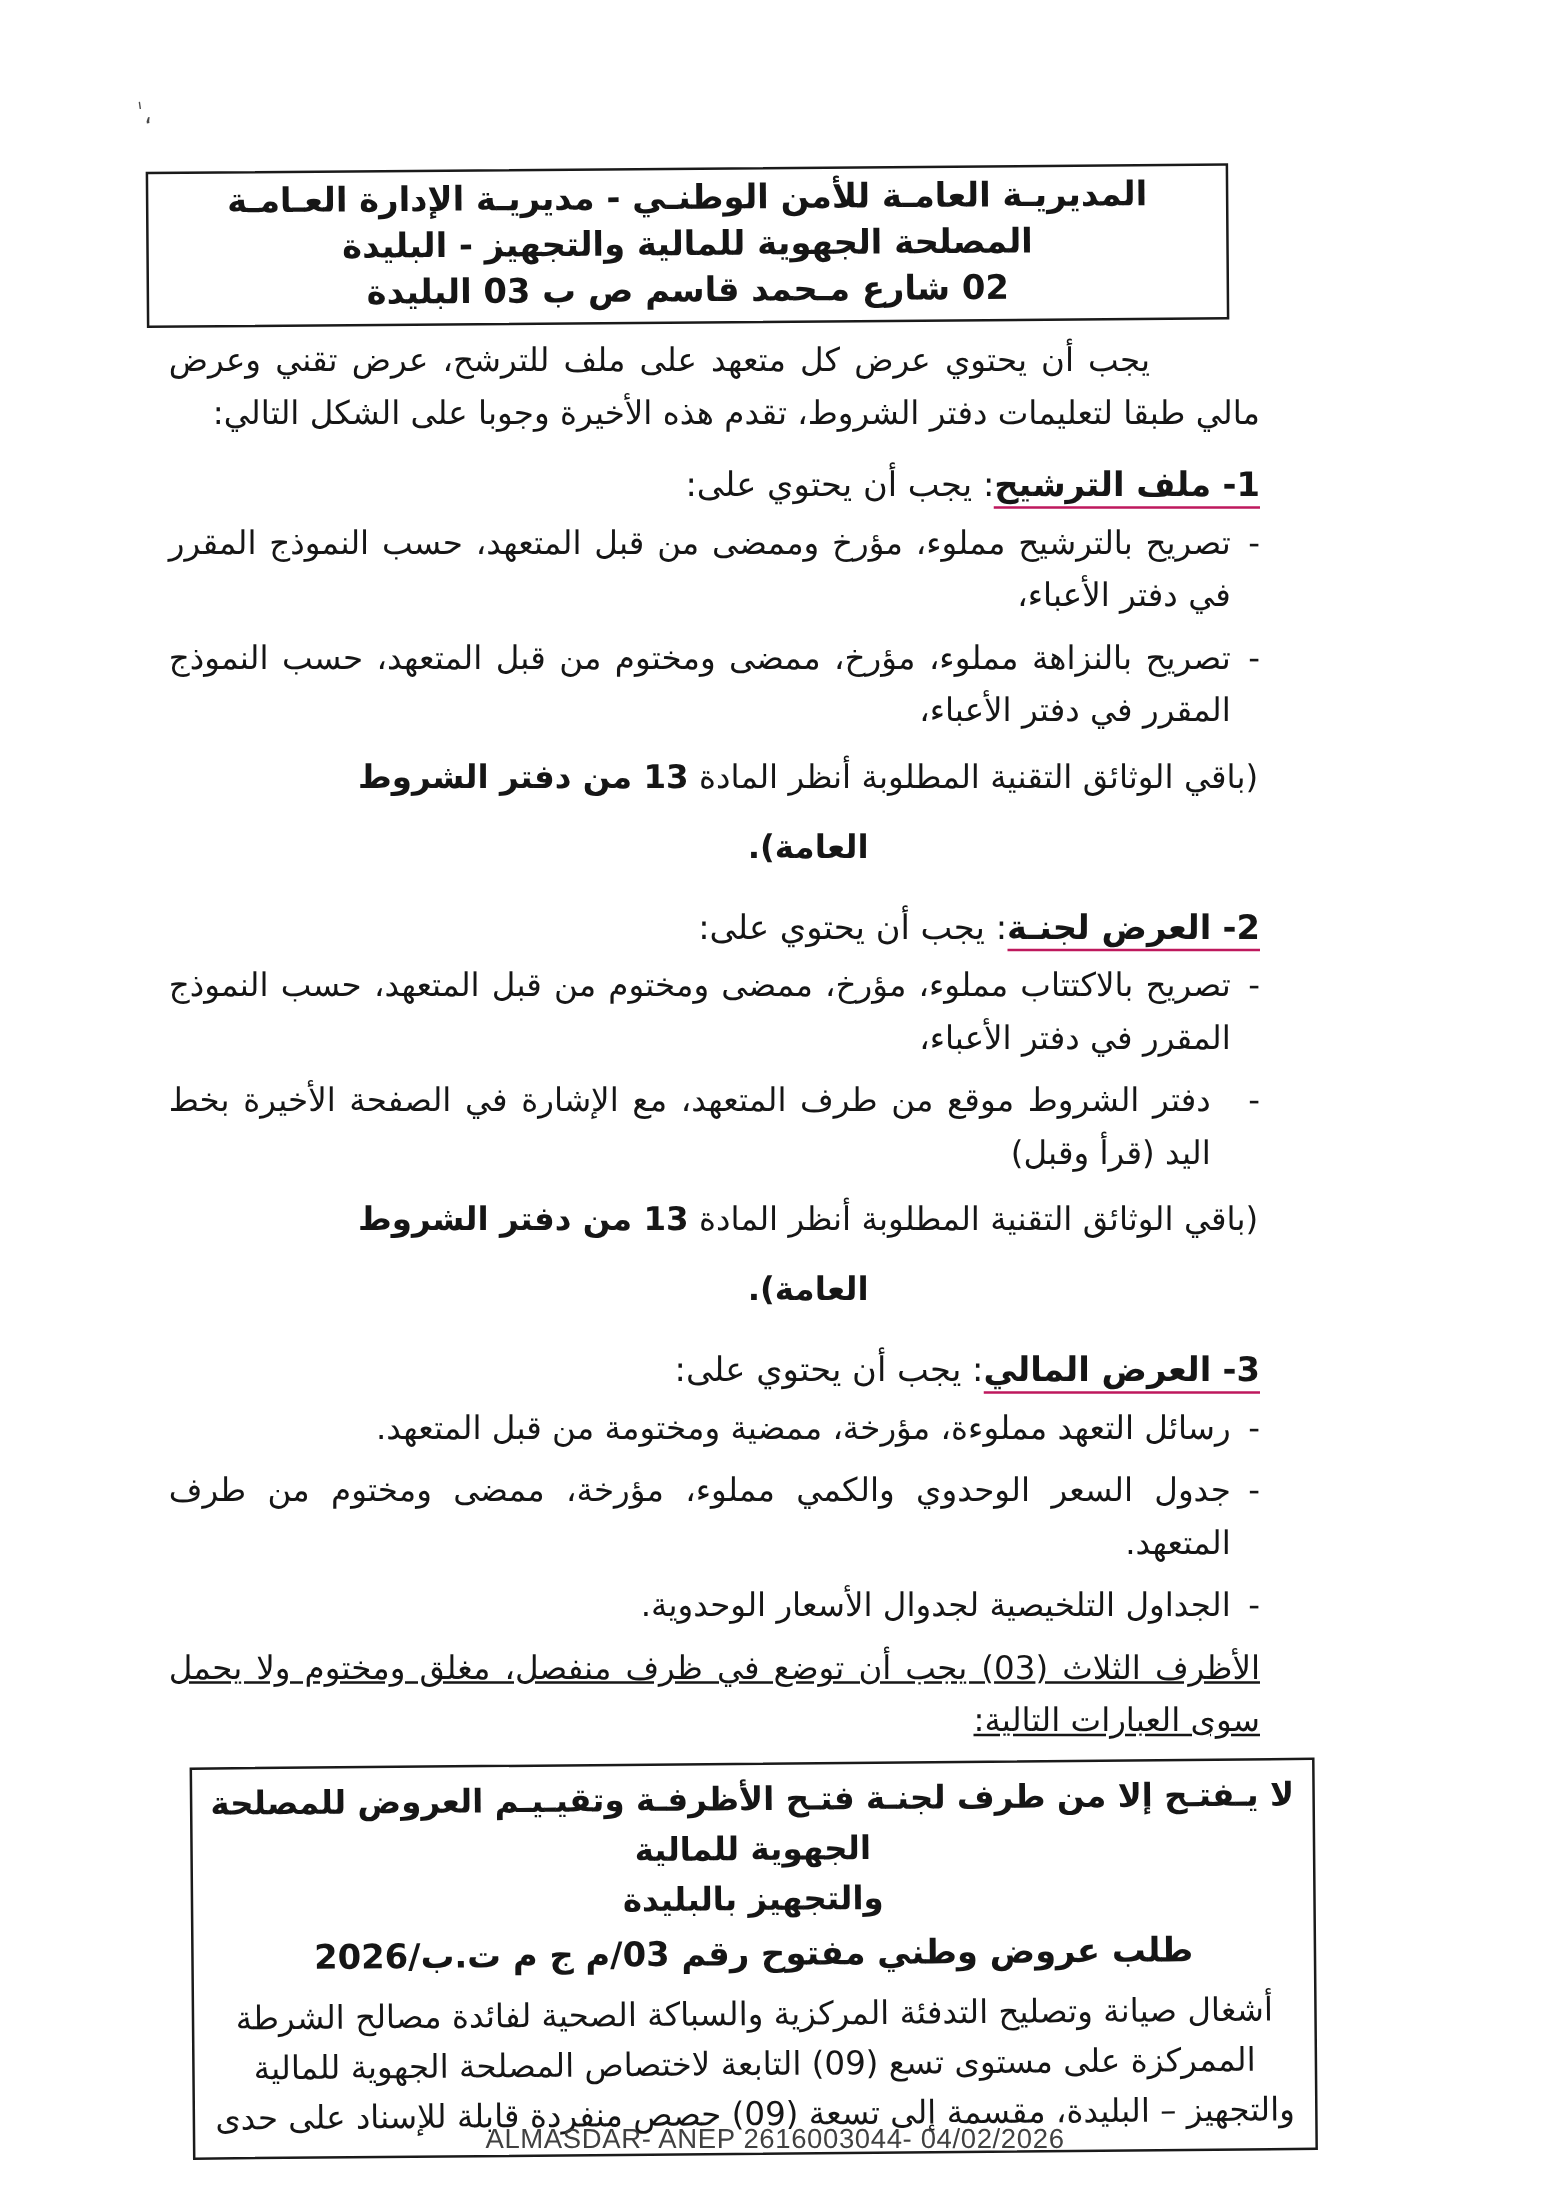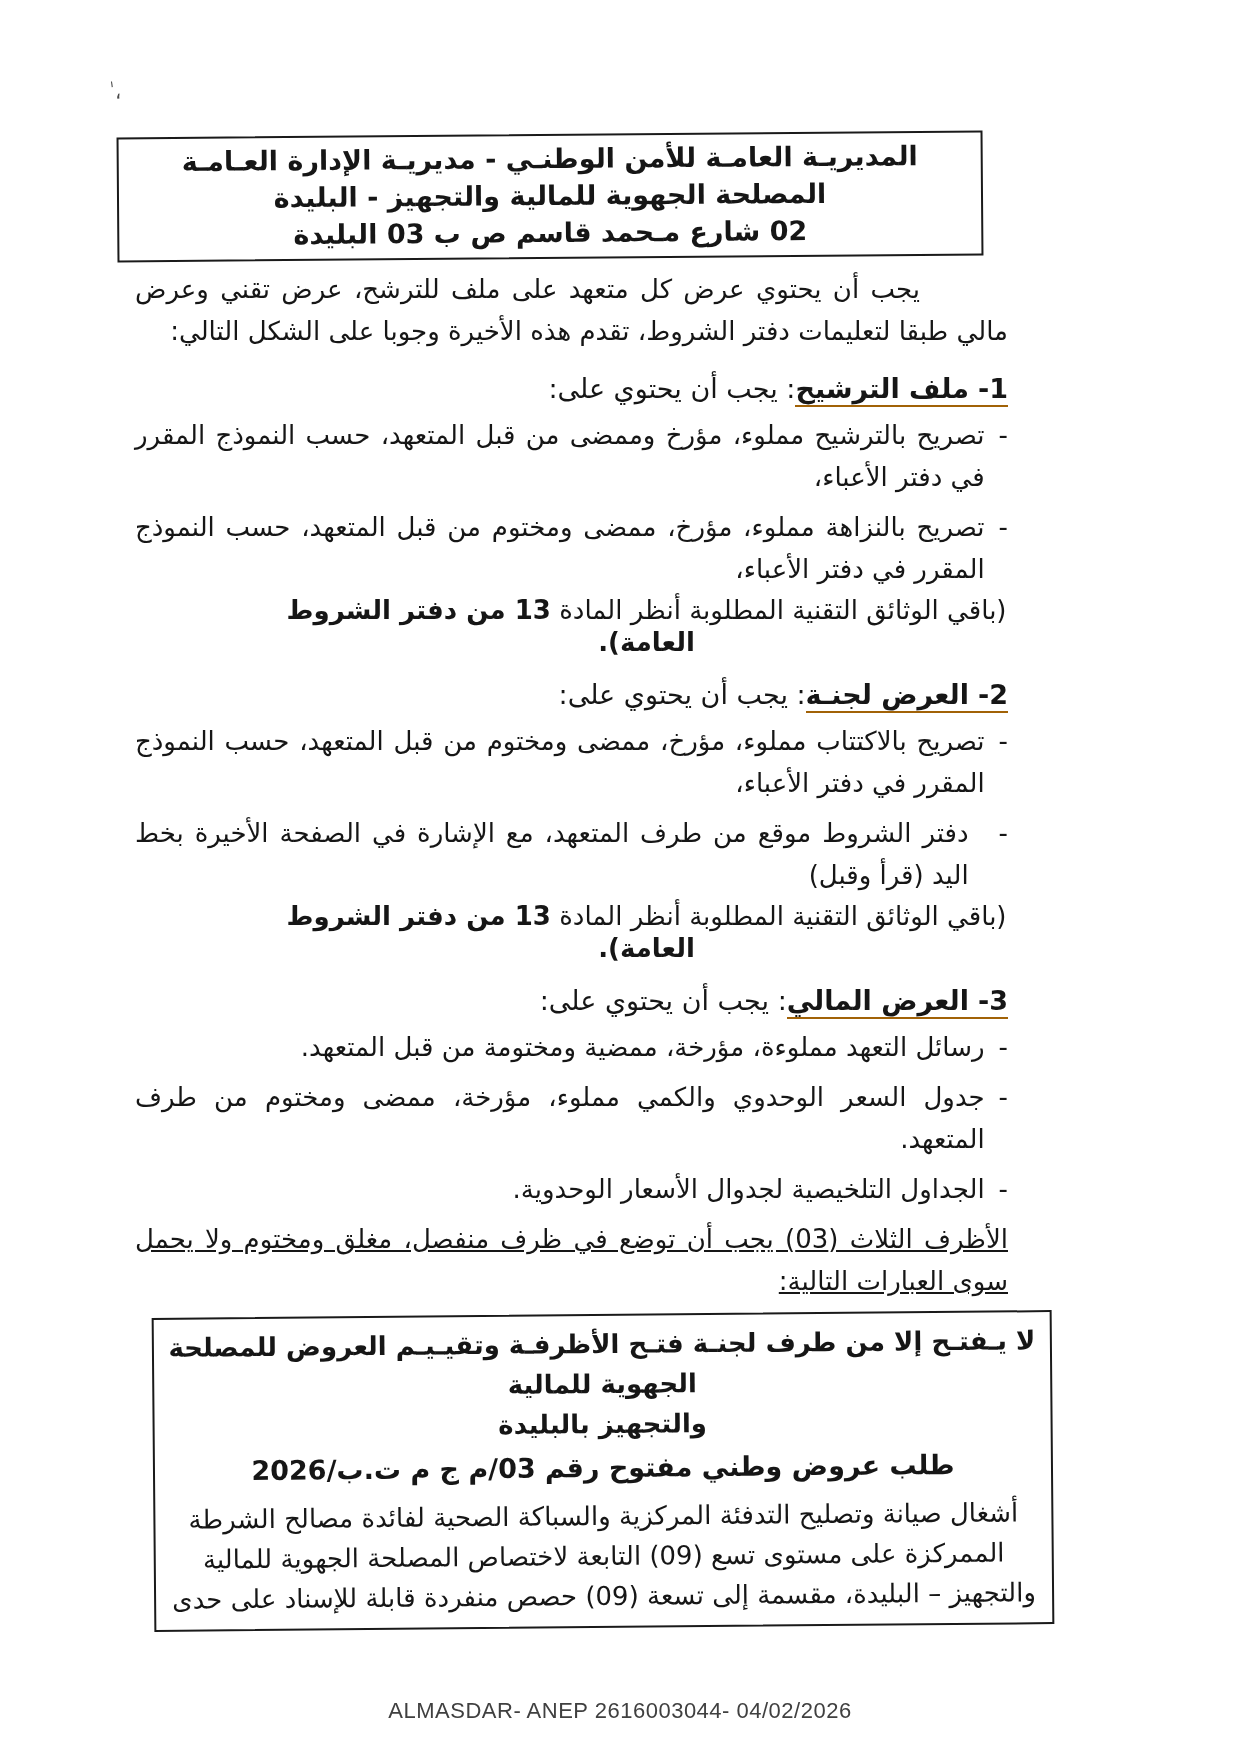--- a/index.html
+++ b/index.html
@@ -27,28 +27,28 @@
     transform:rotate(-0.45deg);
     background:#fff;
   }
   .hb-line { font-weight:700; font-size:27px; line-height:37px; white-space:nowrap; }
   .main {
     position:absolute; top:268px; right:232px; width:873px;
     font-size:26px; line-height:42px;
   }
   .intro { text-indent:88px; text-align:justify; }
   .heading { margin-top:4px; font-size:27px; line-height:46px; }
-  .hstrong { font-weight:700; border-bottom:2px solid #a16207; padding-bottom:1px; }
+  .hstrong { font-weight:700; border-bottom:2px solid #be185d; padding-bottom:1px; }
   .hnum { margin-left:9px; }
   .bullet { display:flex; gap:14px; margin-top:2px; }
   .bullet.wide { gap:30px; }
   .bullet + .bullet { margin-top:8px; }
   .dash { flex:0 0 auto; }
   .btext { flex:1 1 auto; text-align:justify; }
-  .note { margin-top:4px; text-align:center; padding-left:150px; line-height:32px; }
+  .note { margin-top:4px; text-align:center; padding-left:150px; line-height:56px; }
   .nb { font-weight:700; }
   .sec { margin-top:14px; }
   .envelope { margin-top:8px; text-align:justify;text-decoration:underline; }
   .tender-box {
     width:900px;
     margin:12px -45px 0 0;
     border:2px solid #1a1a1a;
     padding:8px 14px 10px;
     text-align:center;
     transform:rotate(-0.5deg);

